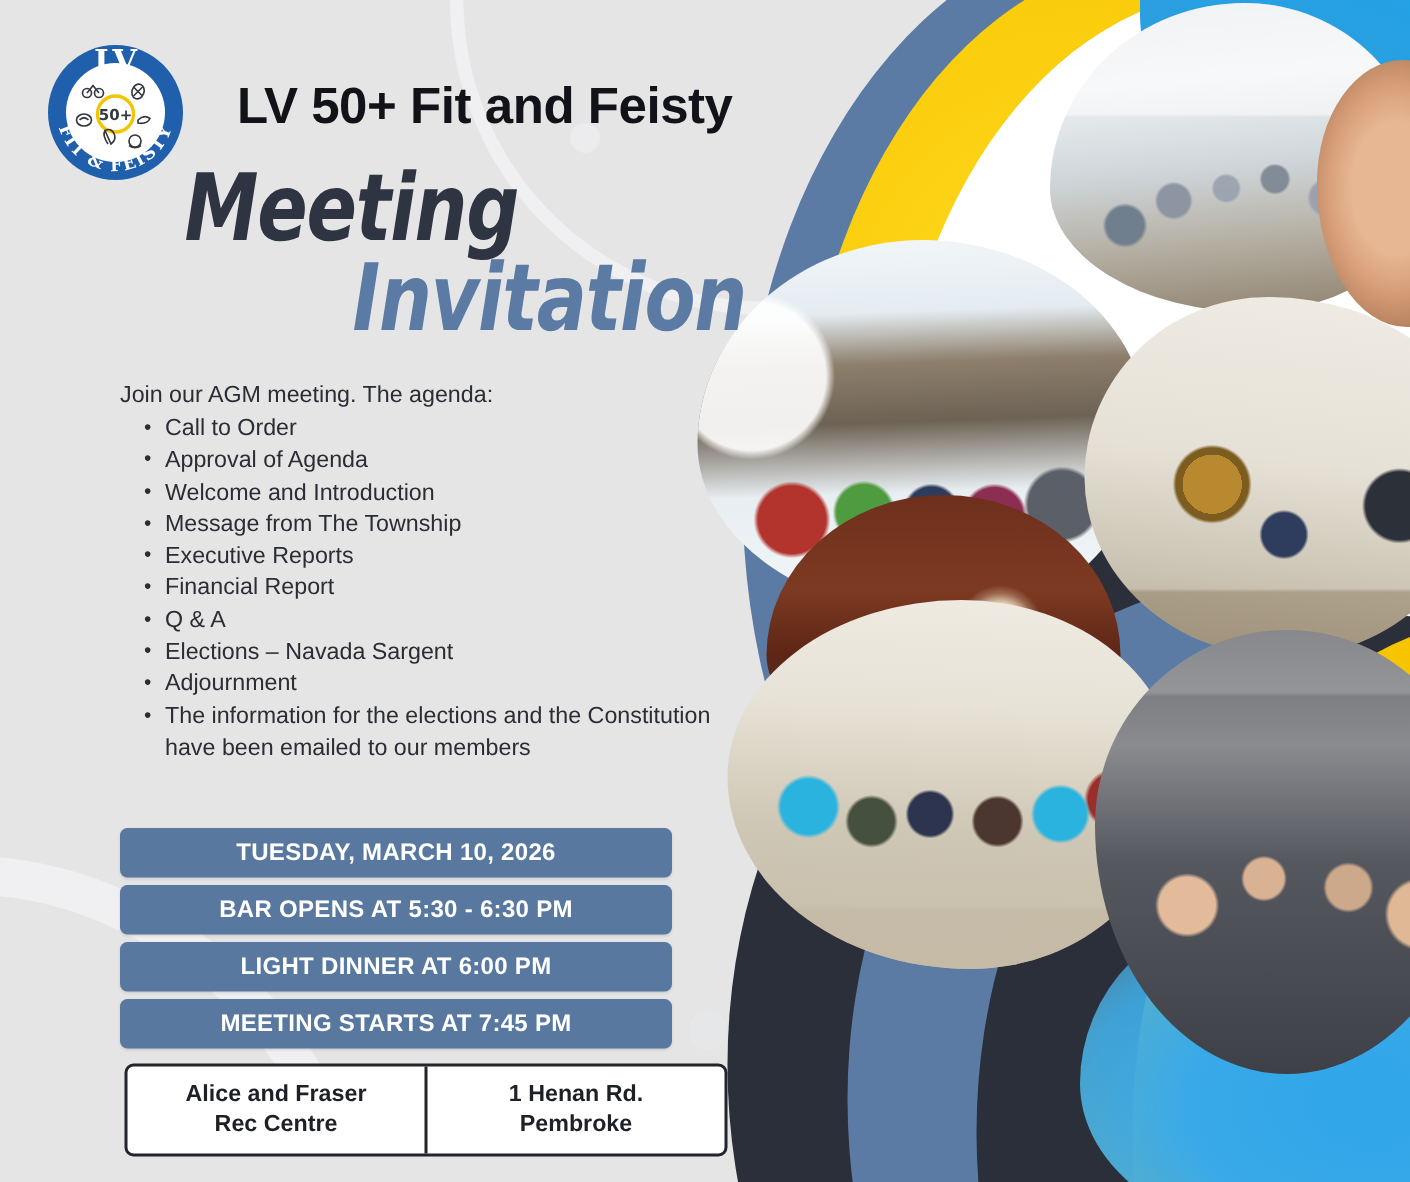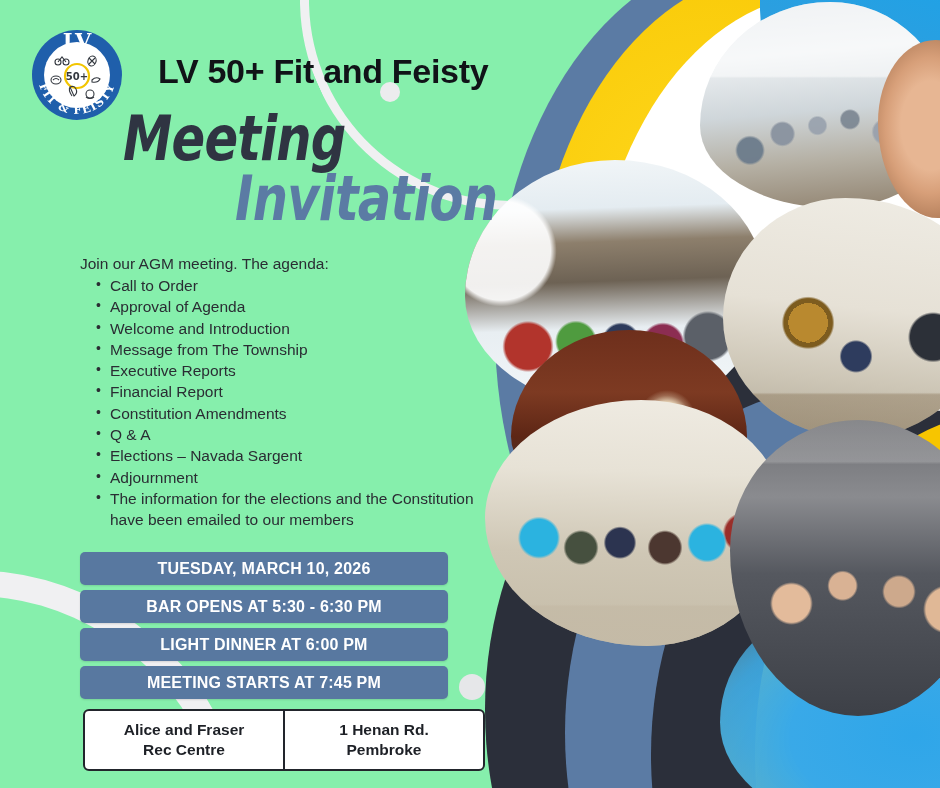--- a/index.html
+++ b/index.html
@@ -6,21 +6,21 @@
   * { box-sizing: border-box; margin: 0; padding: 0; }
   html, body {
     width: 940px; height: 788px;
     background: #ffffff;
     font-family: "Liberation Sans", sans-serif;
     overflow: hidden;
   }
   #poster {
     position: relative;
     width: 940px; height: 788px;
-    background: #86efac;
+    background: #e5e5e5;
     overflow: hidden;
   }
 
   
   .deco { position: absolute; pointer-events: none; }
 
   
   .arc-top {
     left: 300px; top: -210px; width: 420px; height: 420px;
     border-radius: 50%;
@@ -358,21 +358,20 @@
   <div class="title-invitation">Invitation</div>
 
   <div class="lead">Join our AGM meeting. The agenda:</div>
   <ul class="agenda">
     <li>Call to Order</li>
     <li>Approval of Agenda</li>
     <li>Welcome and Introduction</li>
     <li>Message from The Township</li>
     <li>Executive Reports</li>
     <li>Financial Report</li>
-    <li>Constitution Amendments</li>
     <li>Q &amp; A</li>
     <li>Elections – Navada Sargent</li>
     <li>Adjournment</li>
     <li>The information for the elections and the Constitution have been emailed to our members</li>
   </ul>
 
   <div class="bars">
     <div class="bar">TUESDAY, MARCH 10, 2026</div>
     <div class="bar">BAR OPENS AT 5:30 - 6:30 PM</div>
     <div class="bar">LIGHT DINNER AT 6:00 PM</div>

